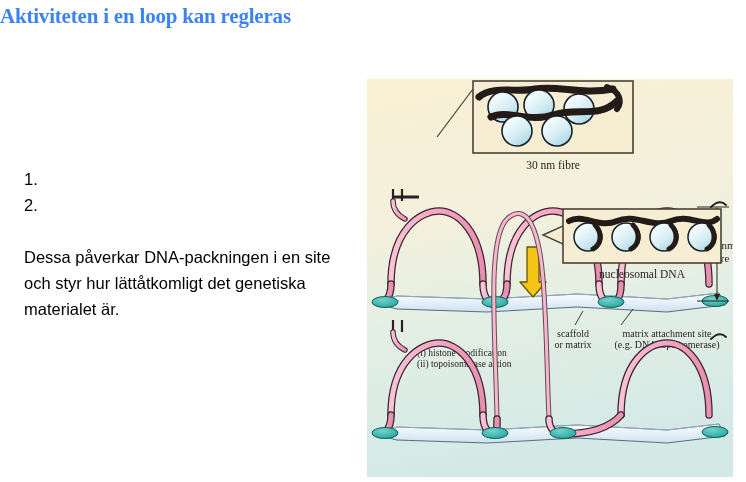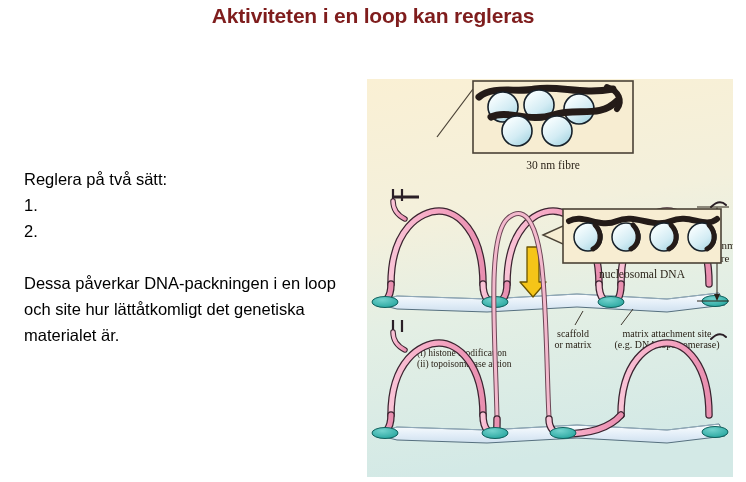--- a/index.html
+++ b/index.html
@@ -9,26 +9,26 @@
     font-family:"Liberation Sans", sans-serif;
     overflow:hidden;
     position:relative;
   }
   #slide{position:absolute;inset:0;background:#fff;}
 
   
   #slide-title{
     position:absolute;
     left:0;right:0;top:4px;
-    text-align:center;
+    text-align:left;
     font-size:21px;
     font-weight:bold;
-    color:#7f1d1d;
+    color:#3b82f6;
     letter-spacing:-0.2px;
-    font-family:Liberation Sans, sans-serif;
+    font-family:Liberation Serif, serif;
   }
 
   
   #body-text{
     position:absolute;
     left:24px;top:166px;
     width:320px;
     font-size:16.5px;
     line-height:26px;
     color:#000;
@@ -53,30 +53,29 @@
   #figure svg{display:block;}
 </style>
 </head>
 <body>
 
 <div id="slide">
 
   <div id="slide-title">Aktiviteten i en loop kan regleras</div>
 
   <div id="body-text">
-    <p class="lead">Reglera på två sätt:</p>
     <ol>
       <li>
         <span class="num">1.</span>
       </li>
       <li>
         <span class="num">2.</span>
       </li>
     </ol>
-    <p class="para">Dessa påverkar DNA-packningen i en loop och site hur lättåtkomligt det genetiska materialet är.</p>
+    <p class="para">Dessa påverkar DNA-packningen i en site och styr hur lättåtkomligt det genetiska materialet är.</p>
   </div>
 
   <div id="figure">
     <svg width="366" height="398" viewBox="0 0 366 398" xmlns="http://www.w3.org/2000/svg">
       <defs>
         <linearGradient id="bgGrad" x1="0" y1="0" x2="0.15" y2="1">
           <stop offset="0%" stop-color="#faf0d4"></stop>
           <stop offset="38%" stop-color="#f3f0dc"></stop>
           <stop offset="62%" stop-color="#e4efe4"></stop>
           <stop offset="100%" stop-color="#d3e9e6"></stop>

